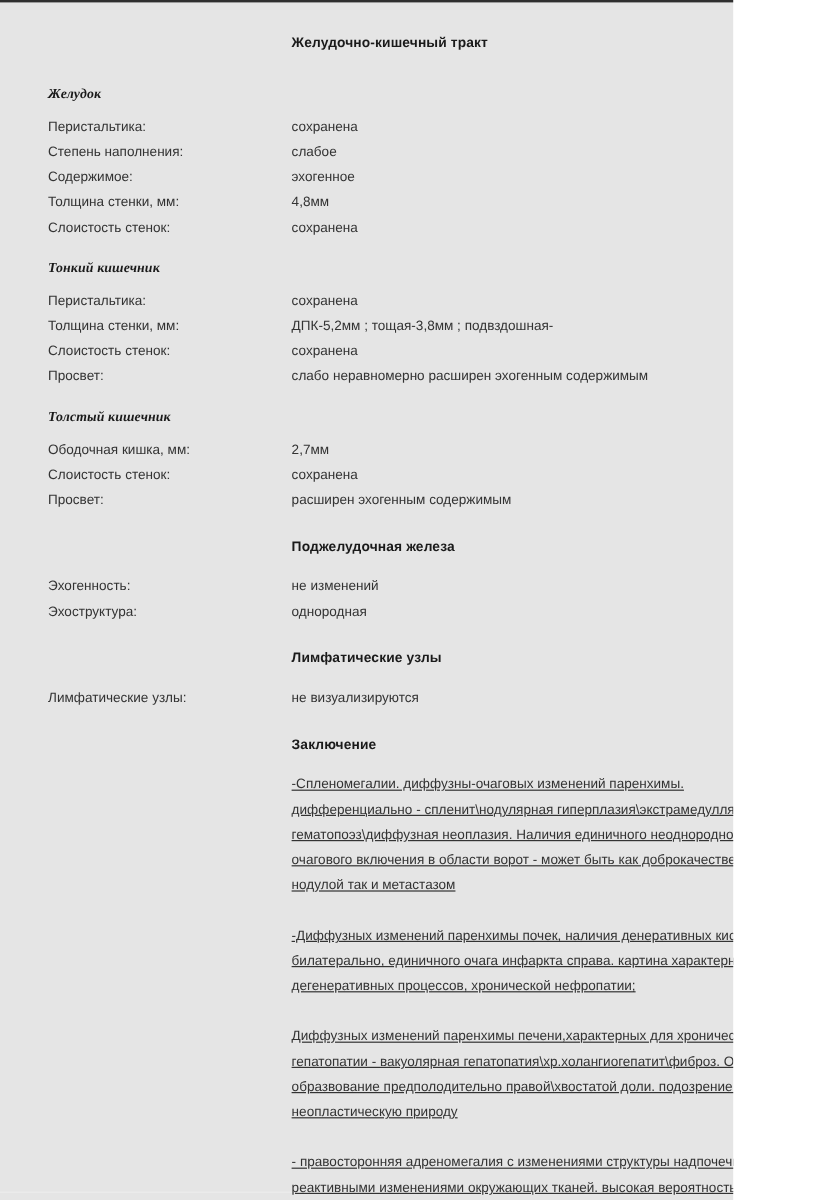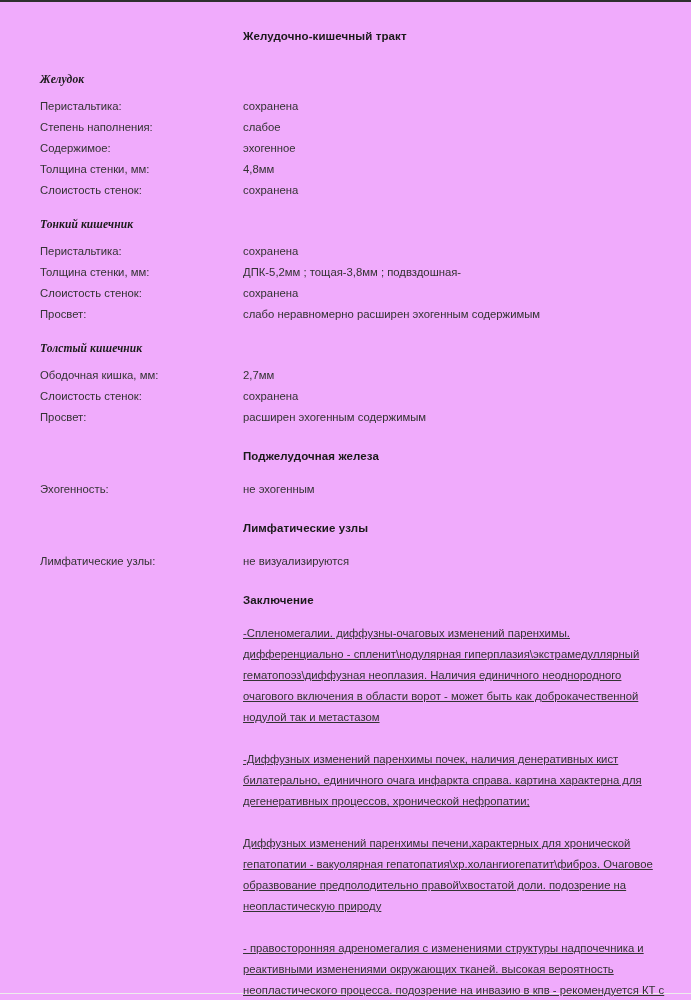--- a/index.html
+++ b/index.html
@@ -6,23 +6,23 @@
     margin: 0;
     padding: 0;
     background: #ffffff;
   }
   body {
     font-family: "Liberation Sans", "DejaVu Sans", sans-serif;
     color: #2b2b2b;
   }
   .page {
     position: relative;
-    width: 691px;
+    width: 611px;
     height: 1000px;
-    background: #f0abfc;
+    background: #e5e5e5;
     box-sizing: border-box;
     overflow: hidden;
   }
   .edge-top {
     position: absolute;
     top: 0; left: 0;
     width: 691px;
     height: 2px;
     background: #2f2f2f;
   }
@@ -180,21 +180,25 @@
       </div>
     </div>
 
     <div class="gap-lg"></div>
 
     <div class="center-heading">Поджелудочная железа</div>
     <div class="gap-md"></div>
     <div>
       <div class="row">
         <div class="label">Эхогенность:</div>
-        <div class="value">не эхогенным</div>
+        <div class="value">не изменений</div>
+      </div>
+      <div class="row">
+        <div class="label">Эхоструктура:</div>
+        <div class="value">однородная</div>
       </div>
     </div>
 
     <div class="gap-lg"></div>
 
     <div class="center-heading">Лимфатические узлы</div>
     <div class="gap-md"></div>
     <div>
       <div class="row">
         <div class="label">Лимфатические узлы:</div>

